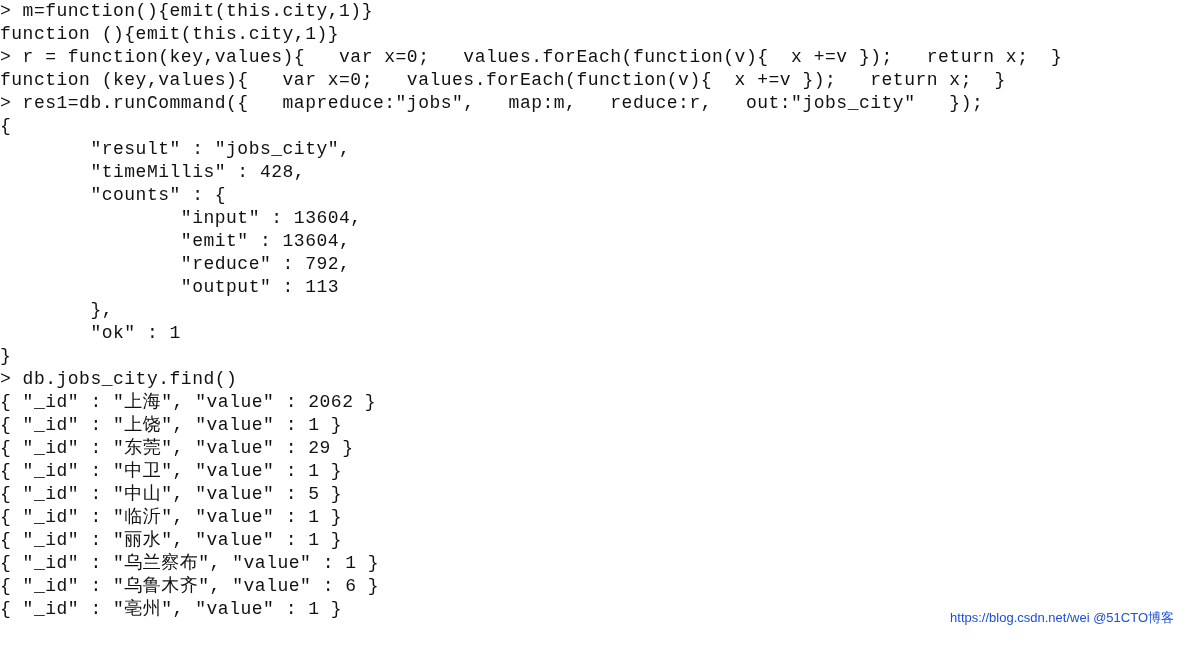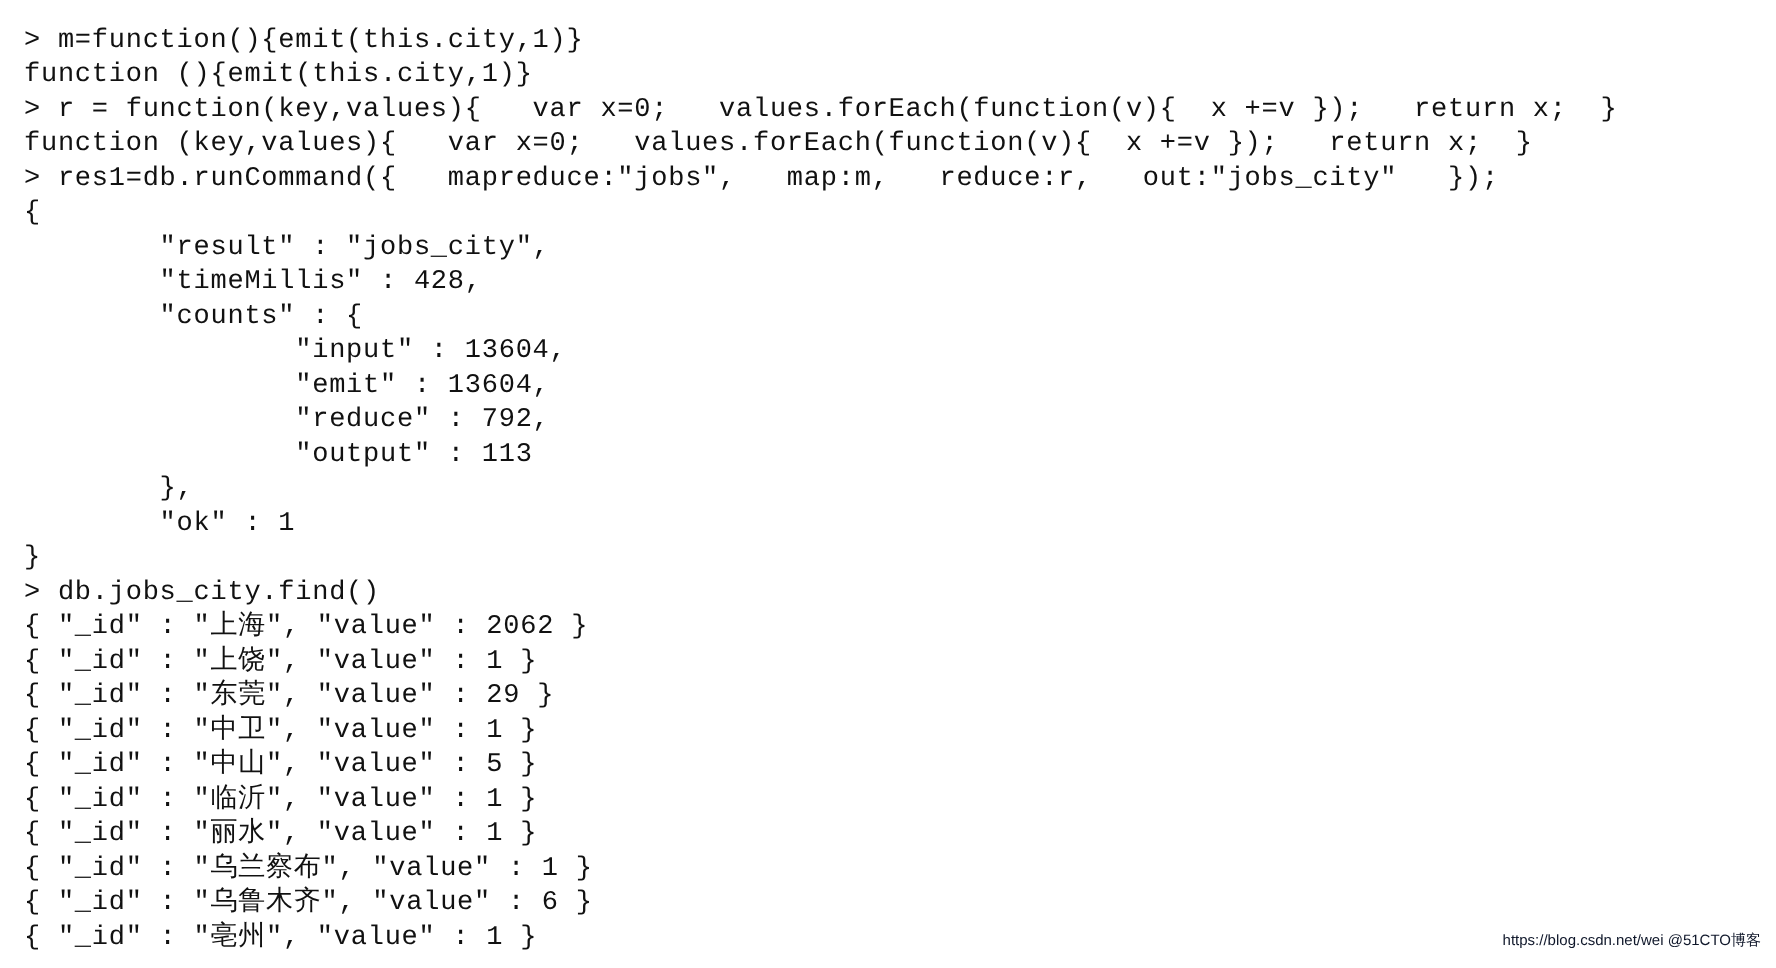--- a/index.html
+++ b/index.html
@@ -18,30 +18,30 @@
     white-space: pre;
     letter-spacing: 0.5px;
     position: relative;
   }
   .term {
     position: absolute;
     top: 0;
     left: 0;
     right: 0;
     bottom: 0;
-    padding: 16px;
+    padding: 0;
   }
   .line { display: block; }
   .watermark {
     position: absolute;
-    bottom: 6px;
+    bottom: 16px;
     right: 10px;
-    color: #0f172a;
+    color: #1d4ed8;
     font-family: Arial, sans-serif;
-    font-size: 10px;
+    font-size: 13px;
     letter-spacing: 0;
   }
 </style>
 </head>
 <body>
 
 
 
 <div class="term" id="term"><span class="line">&gt; m=function(){emit(this.city,1)}</span><span class="line">function (){emit(this.city,1)}</span><span class="line">&gt; r = function(key,values){   var x=0;   values.forEach(function(v){  x +=v });   return x;  }</span><span class="line">function (key,values){   var x=0;   values.forEach(function(v){  x +=v });   return x;  }</span><span class="line">&gt; res1=db.runCommand({   mapreduce:"jobs",   map:m,   reduce:r,   out:"jobs_city"   });</span><span class="line">{</span><span class="line">        "result" : "jobs_city",</span><span class="line">        "timeMillis" : 428,</span><span class="line">        "counts" : {</span><span class="line">                "input" : 13604,</span><span class="line">                "emit" : 13604,</span><span class="line">                "reduce" : 792,</span><span class="line">                "output" : 113</span><span class="line">        },</span><span class="line">        "ok" : 1</span><span class="line">}</span><span class="line">&gt; db.jobs_city.find()</span><span class="line">{ "_id" : "上海", "value" : 2062 }</span><span class="line">{ "_id" : "上饶", "value" : 1 }</span><span class="line">{ "_id" : "东莞", "value" : 29 }</span><span class="line">{ "_id" : "中卫", "value" : 1 }</span><span class="line">{ "_id" : "中山", "value" : 5 }</span><span class="line">{ "_id" : "临沂", "value" : 1 }</span><span class="line">{ "_id" : "丽水", "value" : 1 }</span><span class="line">{ "_id" : "乌兰察布", "value" : 1 }</span><span class="line">{ "_id" : "乌鲁木齐", "value" : 6 }</span><span class="line">{ "_id" : "亳州", "value" : 1 }</span></div>
 <div class="watermark">https://blog.csdn.net/wei @51CTO博客</div>

